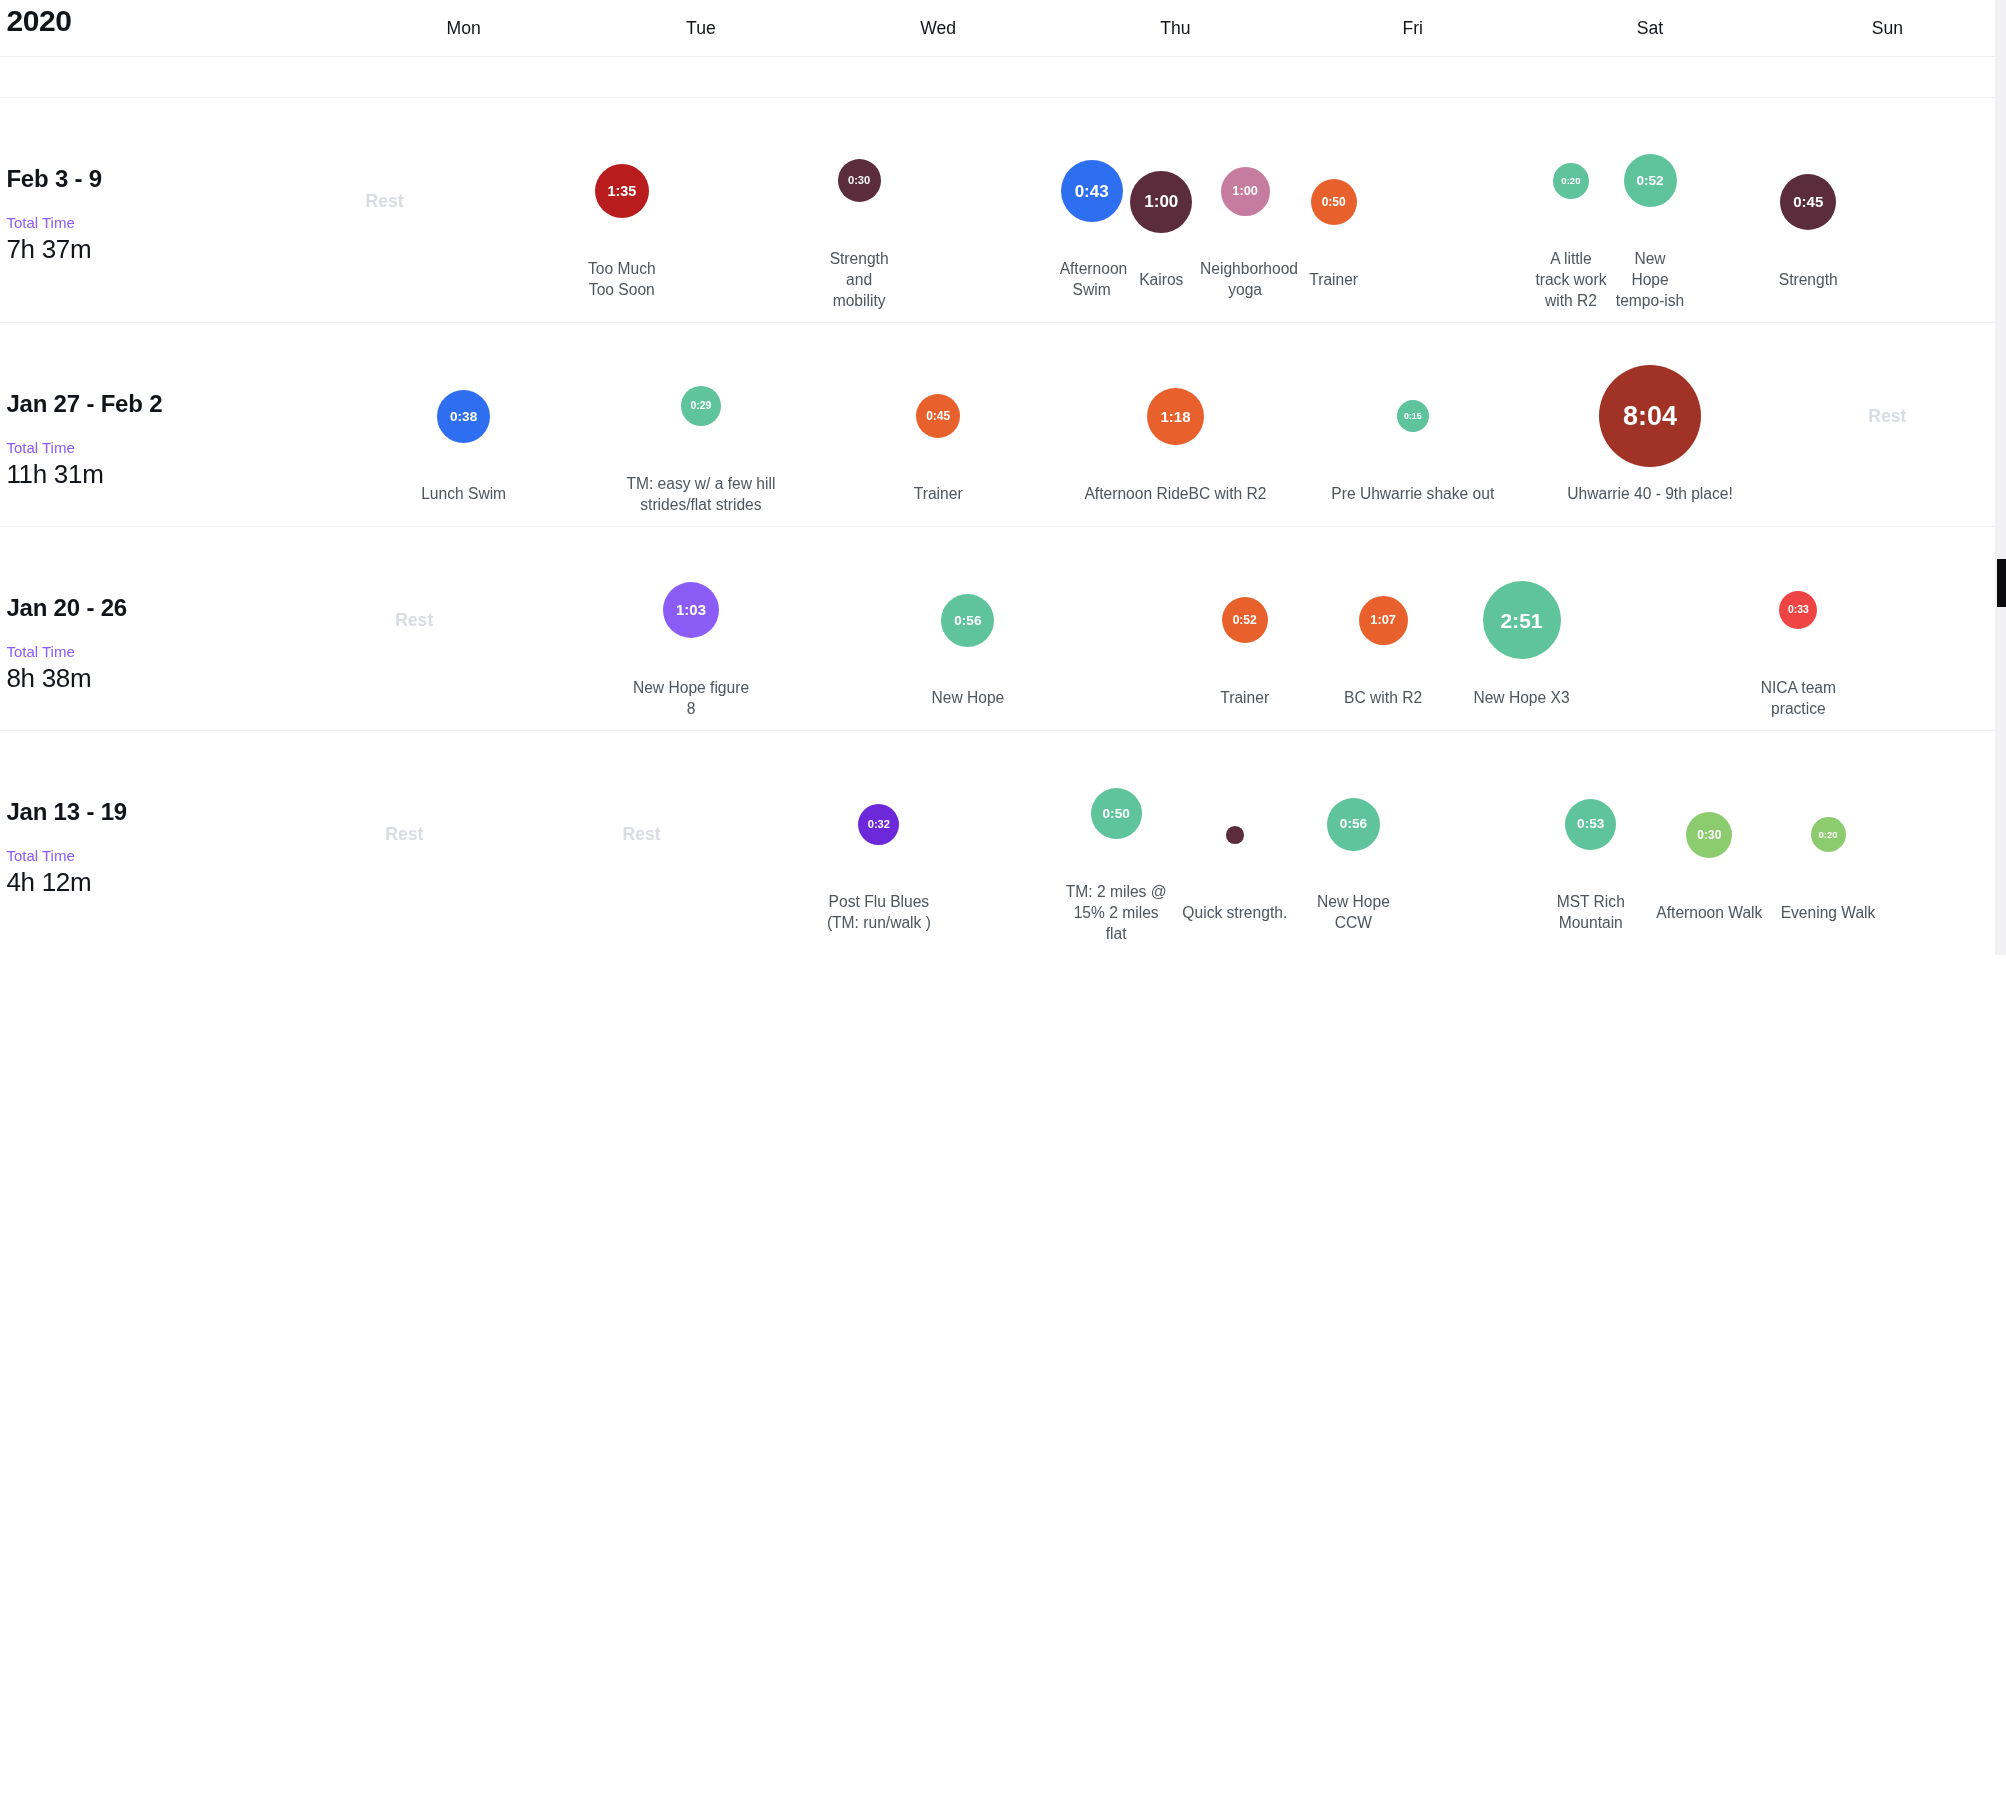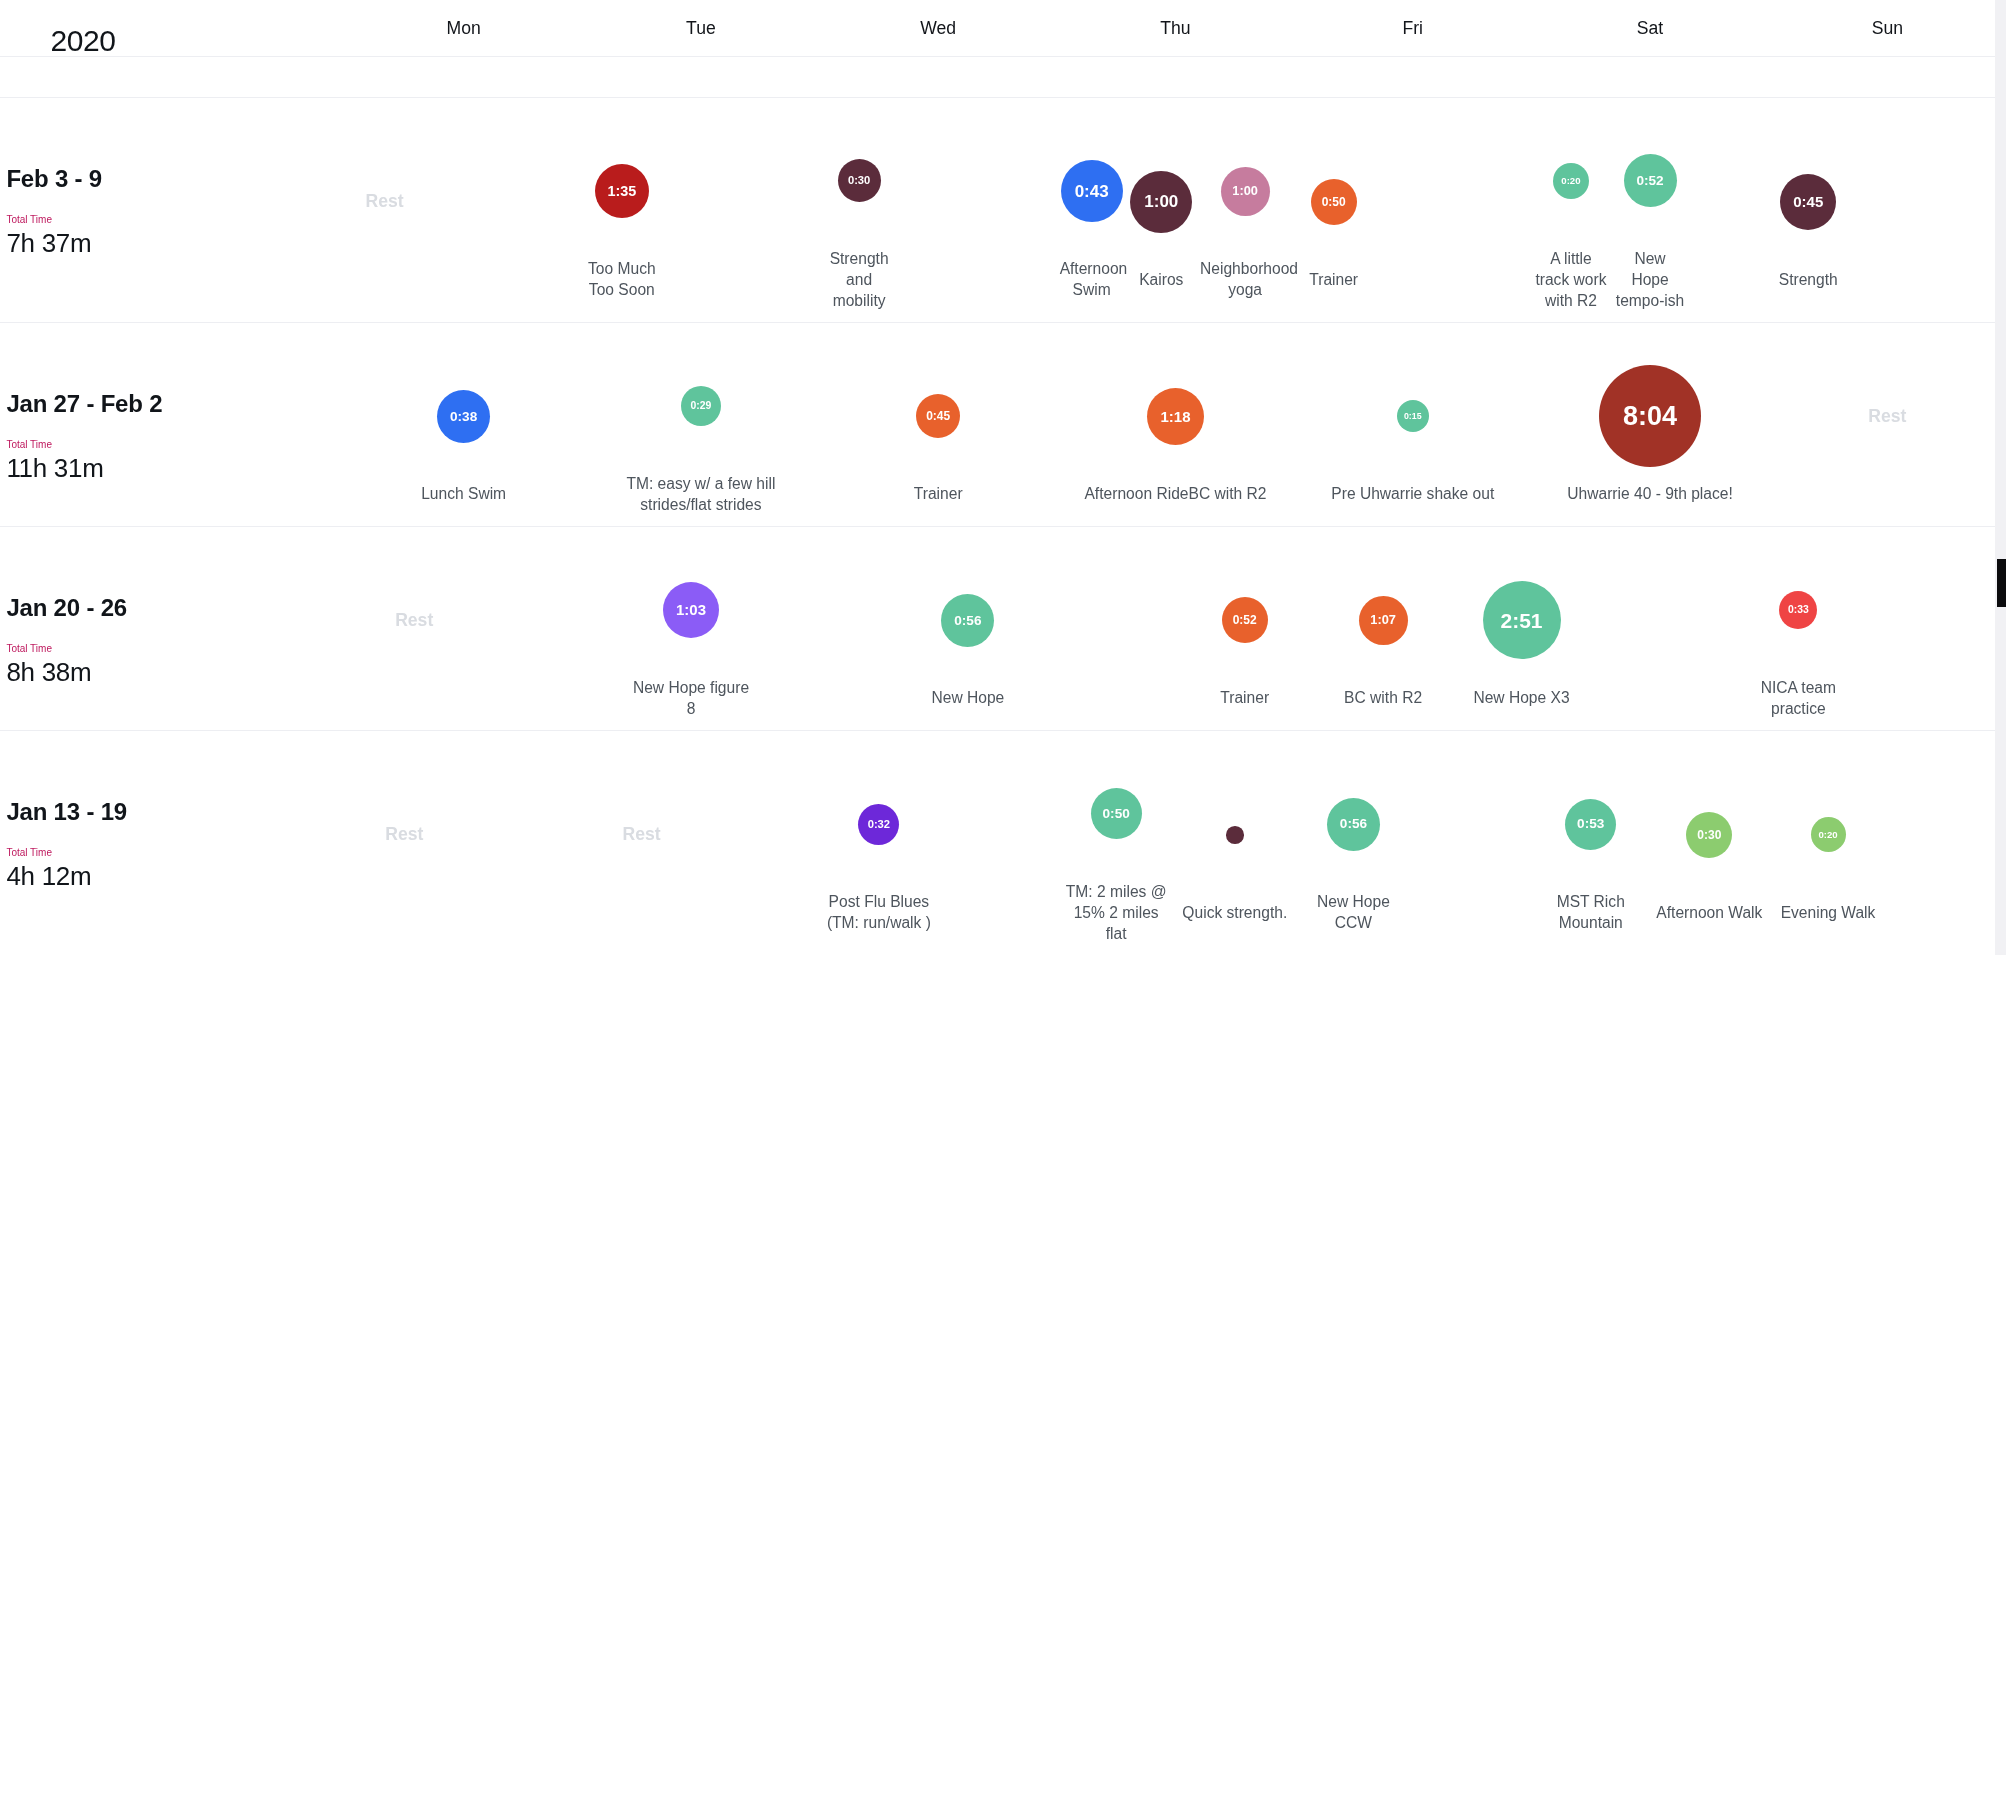--- a/index.html
+++ b/index.html
@@ -13,26 +13,25 @@
 
   
   .cal-header {
     position: relative;
     height: 57px;
     border-bottom: 1.6px solid #EDEEF2;
   }
   .year-label {
     position: absolute;
     left: 6.4px;
-    top: 24px;
+    top: 4px;
     font-size: 30px;
-    font-weight: 400;
+    font-weight: 700;
     color: #11151a;
     letter-spacing: -0.4px;
-    margin-left: 44px;
   }
   .dow-row {
     position: absolute;
     left: 345px;
     right: 0;
     top: 0;
     height: 57px;
     display: flex;
   }
   .dow-cell {
@@ -64,22 +63,22 @@
     padding-top: 45px;
   }
   .week-title {
     font-size: 24px;
     font-weight: 700;
     color: #11151a;
     letter-spacing: -0.2px;
     margin-bottom: 21px;
   }
   .total-label {
-    font-size: 10px;
-    color: #be185d;
+    font-size: 15px;
+    color: #8b5cf6;
     margin-bottom: 2.4px;
   }
   .total-value {
     font-size: 26px;
     color: #11151a;
     font-weight: 400;
     letter-spacing: -0.3px;
   }
 
   .days-grid {

